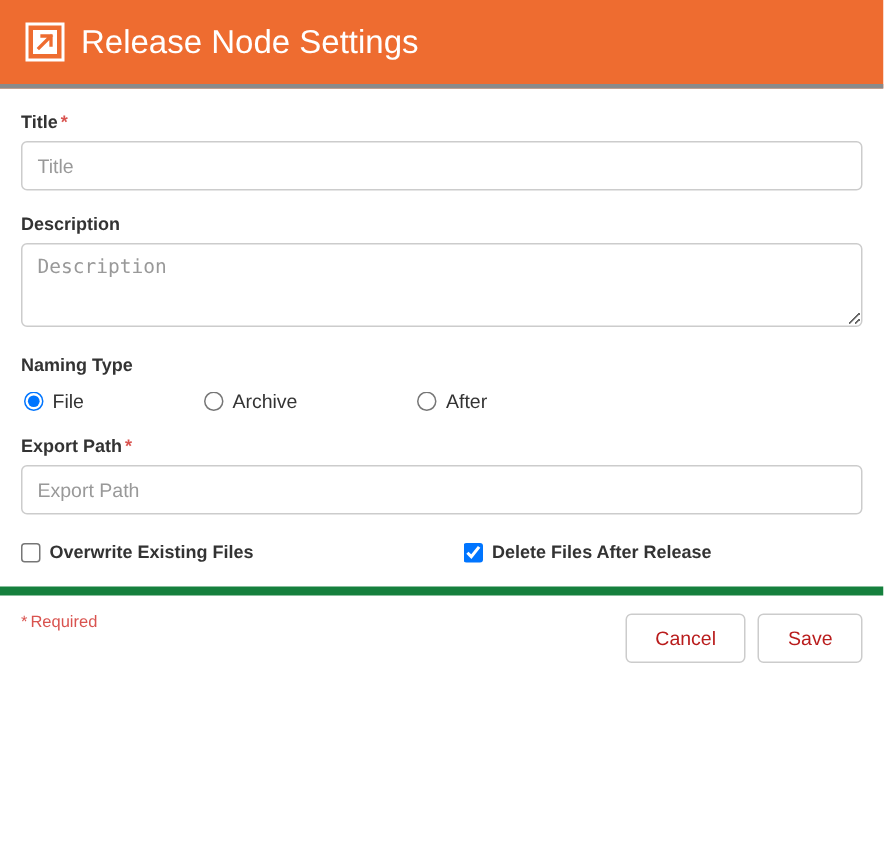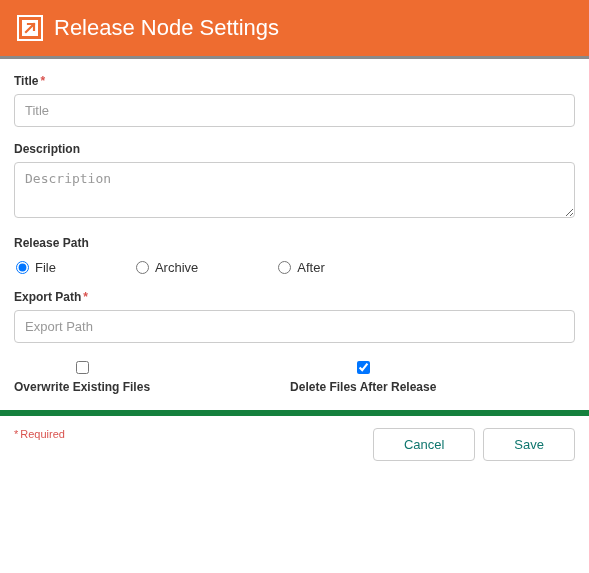--- a/index.html
+++ b/index.html
@@ -11,26 +11,26 @@
 .body { padding: 14px 14px 6px 14px; }
 .field { margin-bottom: 14px; }
 .field-label { font-weight: bold; font-size: 12px; color: #333; display: inline-block; margin-bottom: 6px; }
 .req { color: #d9534f; margin-left: 2px; }
 .text-input { width: 100%; border: 1px solid #ccc; border-radius: 4px; padding: 8px 10px; font-size: 13px; color: #555; }
 .text-input::placeholder { color: #999; }
 textarea.text-input { height: 56px; resize: both; }
 .radio-row { display: flex; gap: 80px; padding: 4px 2px 0 2px; align-items: flex-start; }
 .radio-item { display: flex; align-items: center; gap: 6px; font-size: 13px; color: #333; }
 .checkbox-row { display: flex; gap: 140px; padding: 4px 0 10px 0; align-items: center; }
-.checkbox-item { display: flex; align-items: center; gap: 6px; font-size: 12px; font-weight: bold; color: #333; flex-direction: column; }
+.checkbox-item { display: flex; align-items: center; gap: 6px; font-size: 12px; font-weight: bold; color: #333; }
 .footer { border-top: 6px solid #15803d; padding: 12px 14px 14px 14px; display: flex; align-items: flex-start; justify-content: space-between; }
 .required-note { color: #d9534f; font-size: 11px; }
 .required-note .star { margin-right: 2px; }
 .btns { display: flex; gap: 8px; }
-.btn { background: #fff; border: 1px solid #ccc; border-radius: 4px; padding: 8px 30px; font-size: 13px; color: #0f766e; cursor: pointer; }
+.btn { background: #fff; border: 1px solid #ccc; border-radius: 4px; padding: 8px 19px; font-size: 13px; color: #b91c1c; cursor: pointer; }
 input[type="radio"], input[type="checkbox"] { cursor: pointer; }
 </style>
 </head>
 <body>
 
 <div class="dialog">
 
   <div class="header">
     <span class="header-icon">
       <svg viewBox="0 0 28 28" width="28" height="28">
@@ -50,21 +50,21 @@
       </label>
       <input type="text" class="text-input" placeholder="Title" style="">
     </div>
 
     <div class="field">
       <label class="field-label">Description</label>
       <textarea class="text-input" placeholder="Description" style=""></textarea>
     </div>
 
     <div class="field">
-      <label class="field-label">Release Path</label>
+      <label class="field-label">Naming Type</label>
       <div class="radio-row">
         <label class="radio-item">
           <input type="radio" name="rtype" checked="" style="">
           <span>File</span>
         </label>
         <label class="radio-item">
           <input type="radio" name="rtype" style="">
           <span>Archive</span>
         </label>
         <label class="radio-item">

